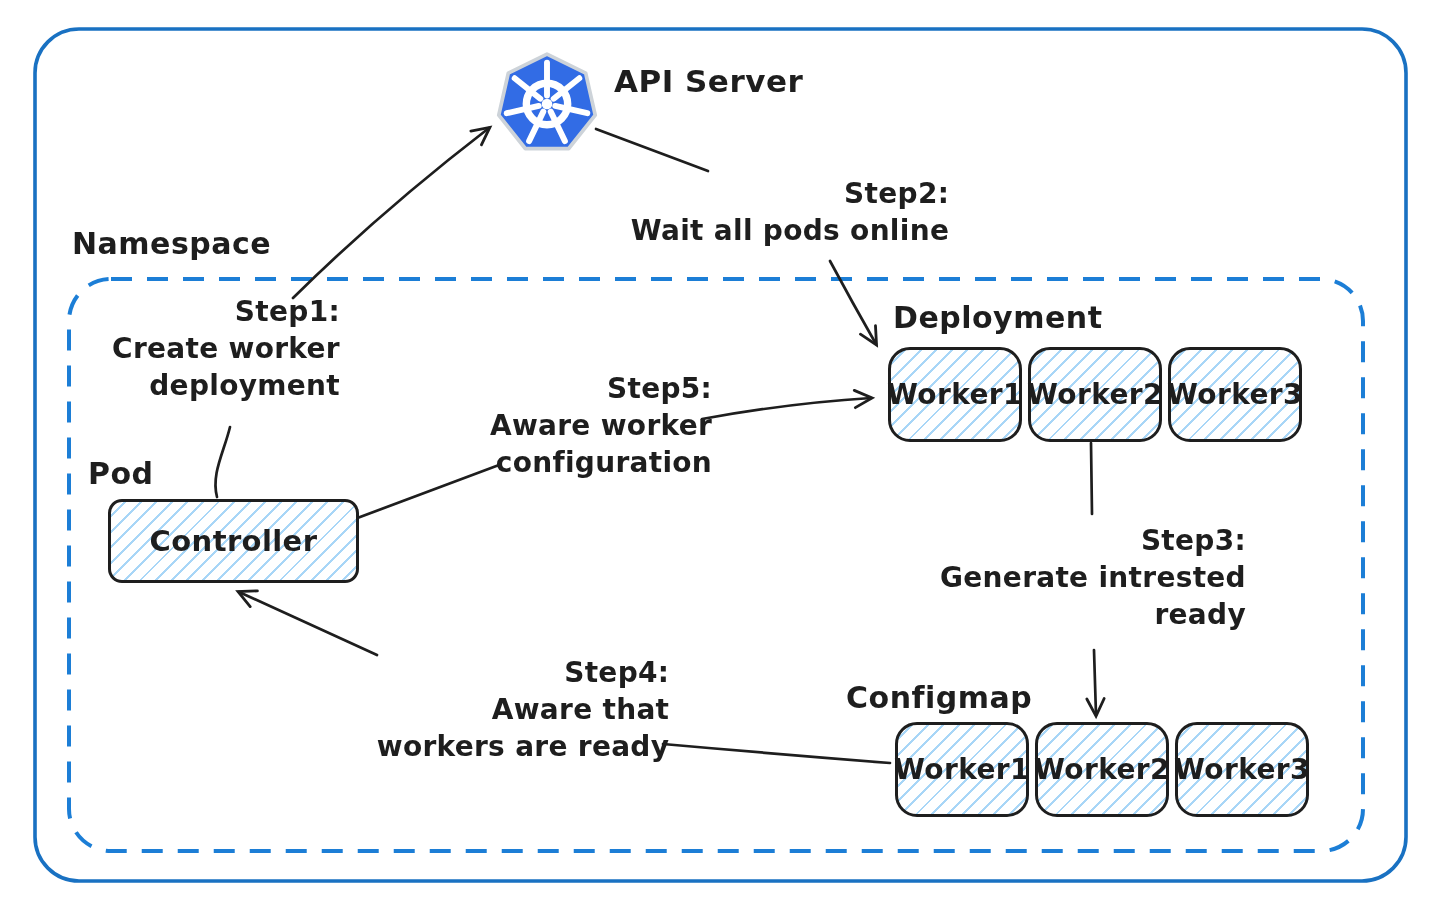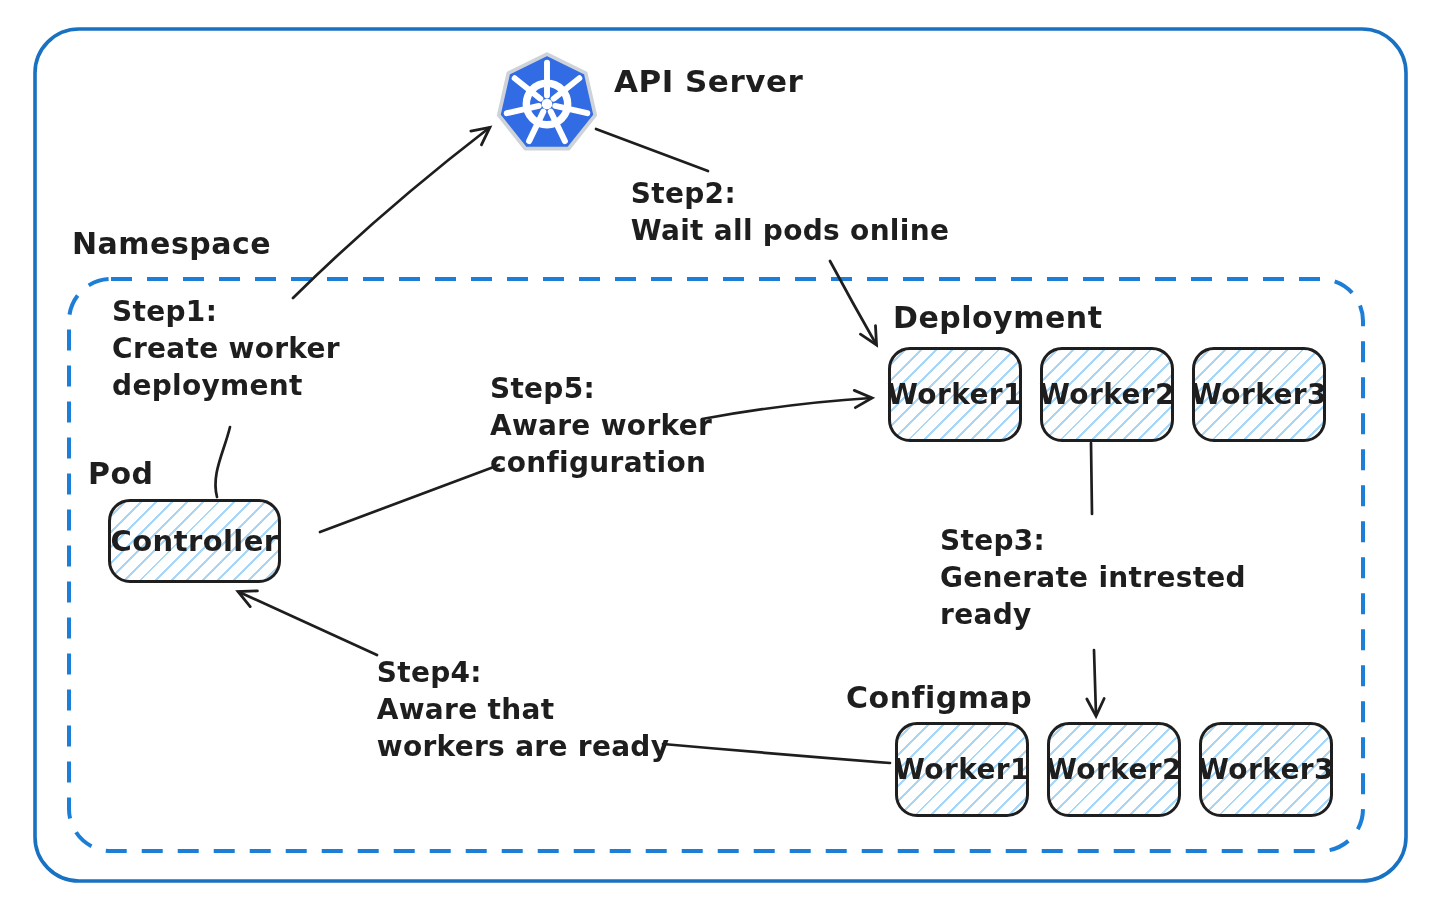--- a/index.html
+++ b/index.html
@@ -23,35 +23,35 @@
   .wire{fill:none;stroke:var(--node-border);stroke-width:2.7px;stroke-linecap:round;}
 
   .label{
     position:absolute;font-weight:bold;font-size:30px;line-height:1.1;
     white-space:nowrap;letter-spacing:0.5px;
   }
   .label.api{font-size:31px;}
 
   .step{
     position:absolute;transform:translateX(-50%);
-    text-align:left;font-weight:bold;font-size:28px;line-height:37px;
+    text-align:right;font-weight:bold;font-size:28px;line-height:37px;
     white-space:nowrap;letter-spacing:0.3px;
   }
 
   .node,.worker{
     box-sizing:border-box;
     border:3px solid var(--node-border);
     border-radius:22px;
     background-color:#fff;
     background-image:repeating-linear-gradient(135deg,transparent 0 9px,var(--hatch) 9px 11px);
     display:flex;align-items:center;justify-content:center;
     font-weight:bold;font-size:28px;letter-spacing:0.4px;
   }
-  .controller{position:absolute;left:108px;top:499px;width:173px;height:84px;font-size:29px;}
-  .worker-row{position:absolute;display:flex;gap:18px;}
+  .controller{position:absolute;left:108px;top:499px;width:251px;height:84px;font-size:29px;border-radius:14px;}
+  .worker-row{position:absolute;display:flex;gap:6px;}
   .worker-row.deployment{left:888px;top:347px;}
   .worker-row.configmap{left:895px;top:722px;}
   .worker{width:134px;height:95px;}
 
   .k8s-logo{position:absolute;left:494px;top:51px;width:106px;height:106px;}
 </style>
 </head>
 <body>
 
 <div class="canvas">

